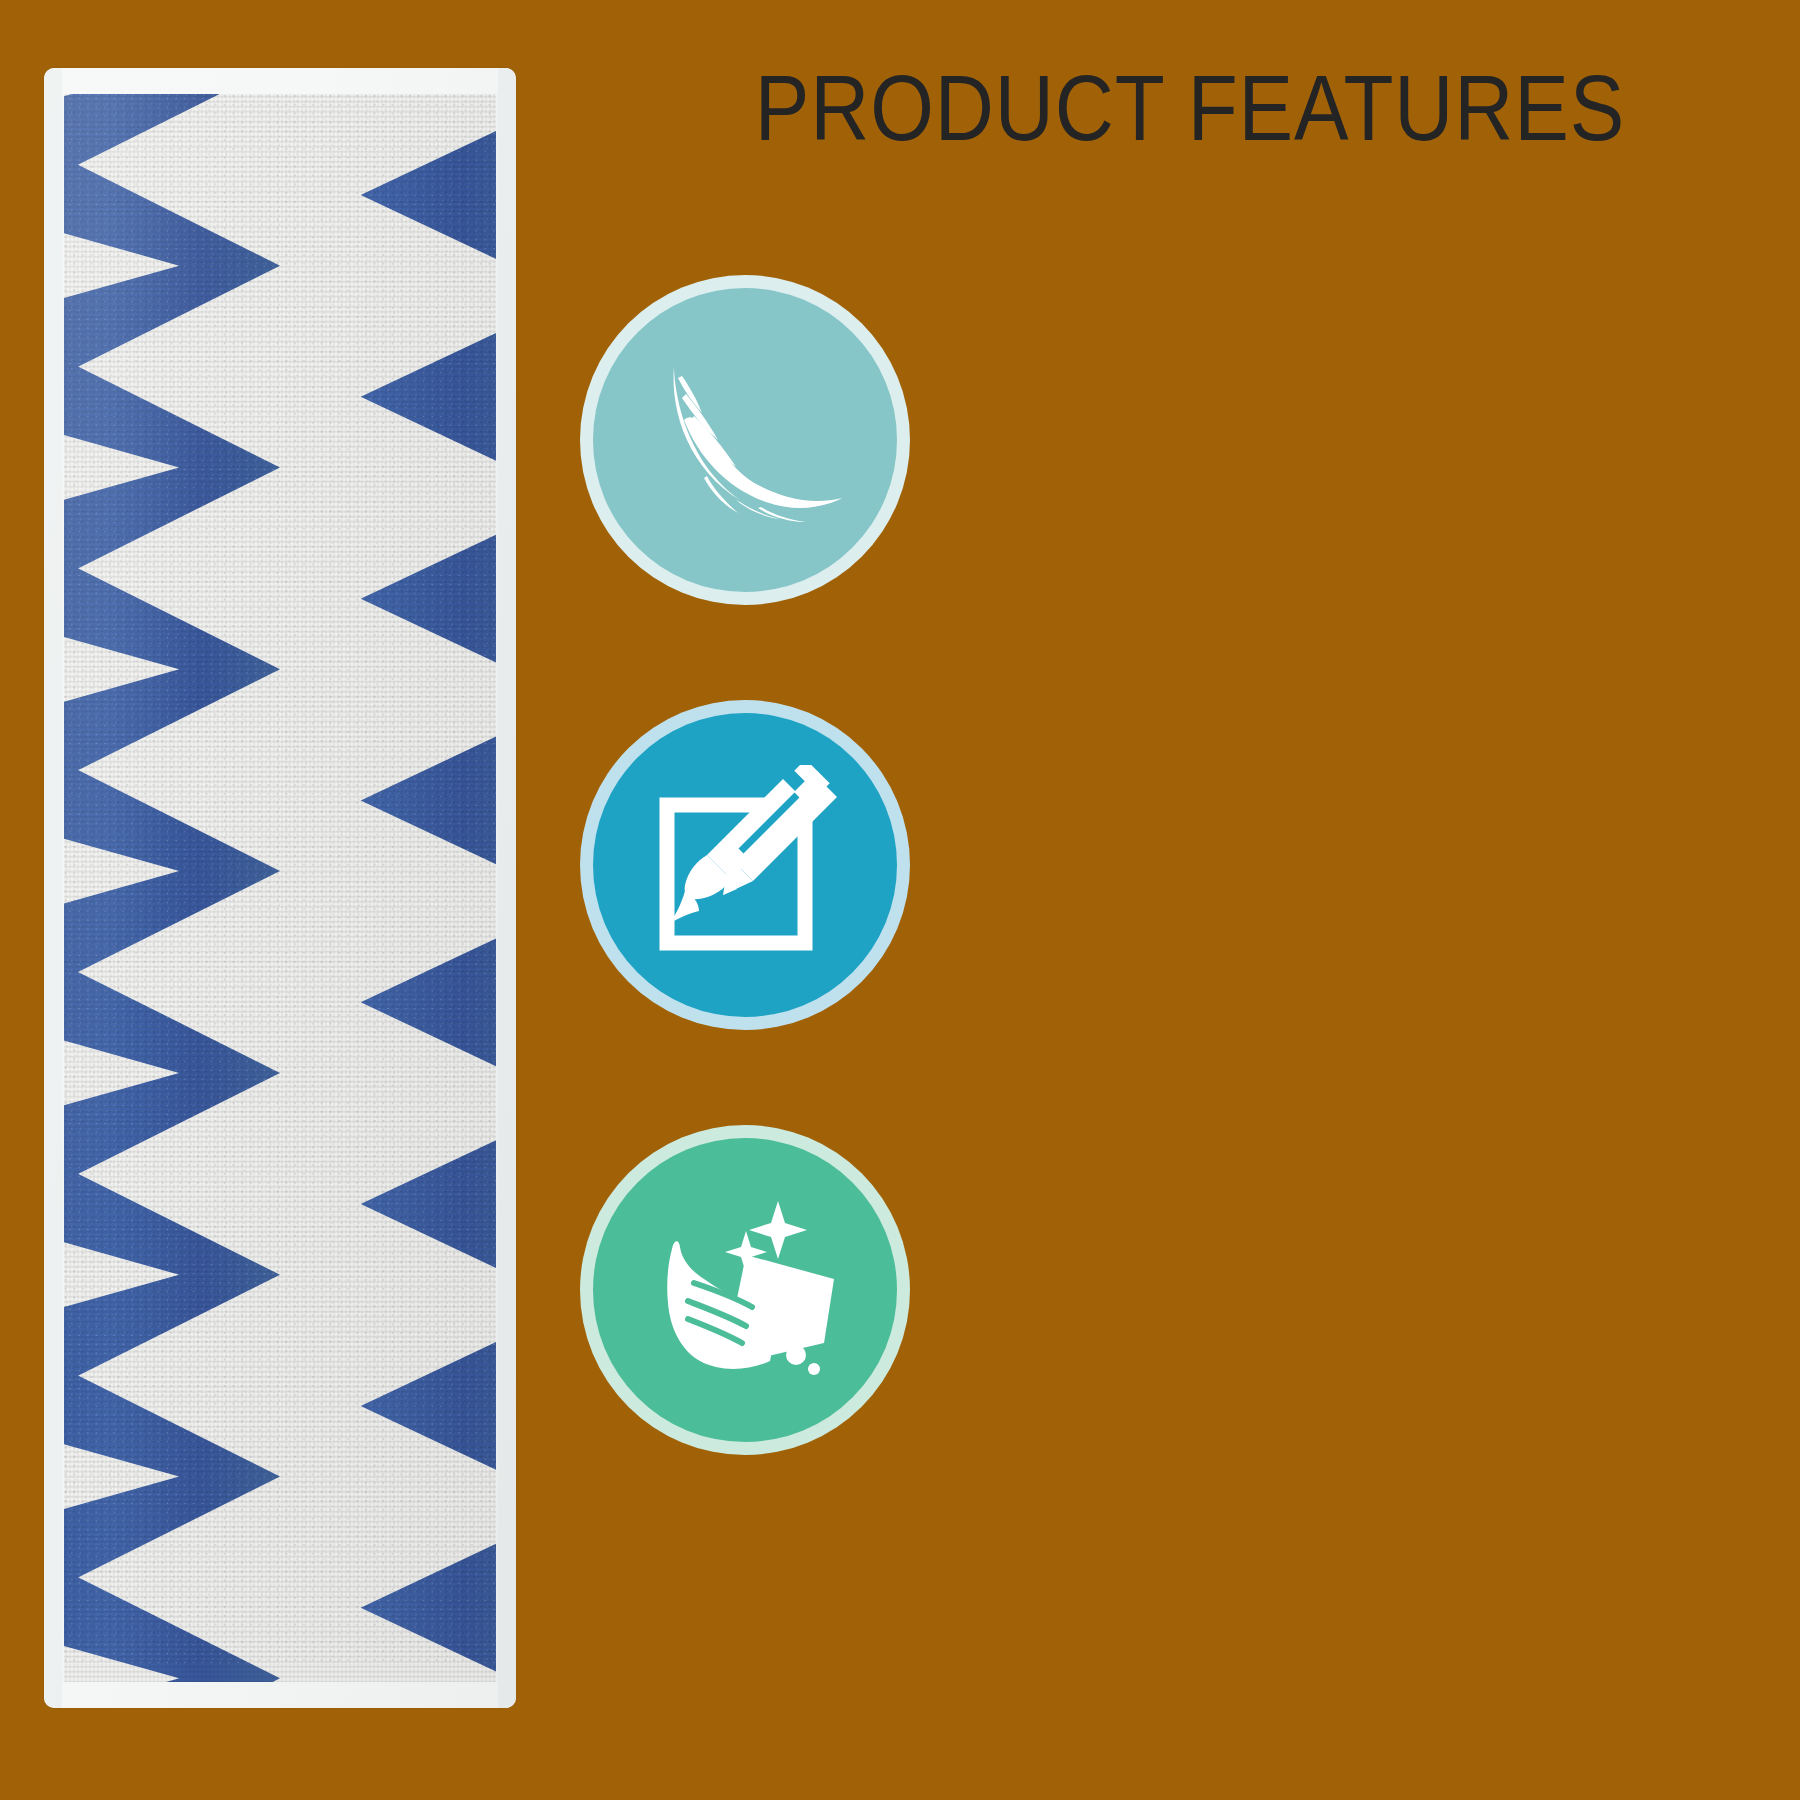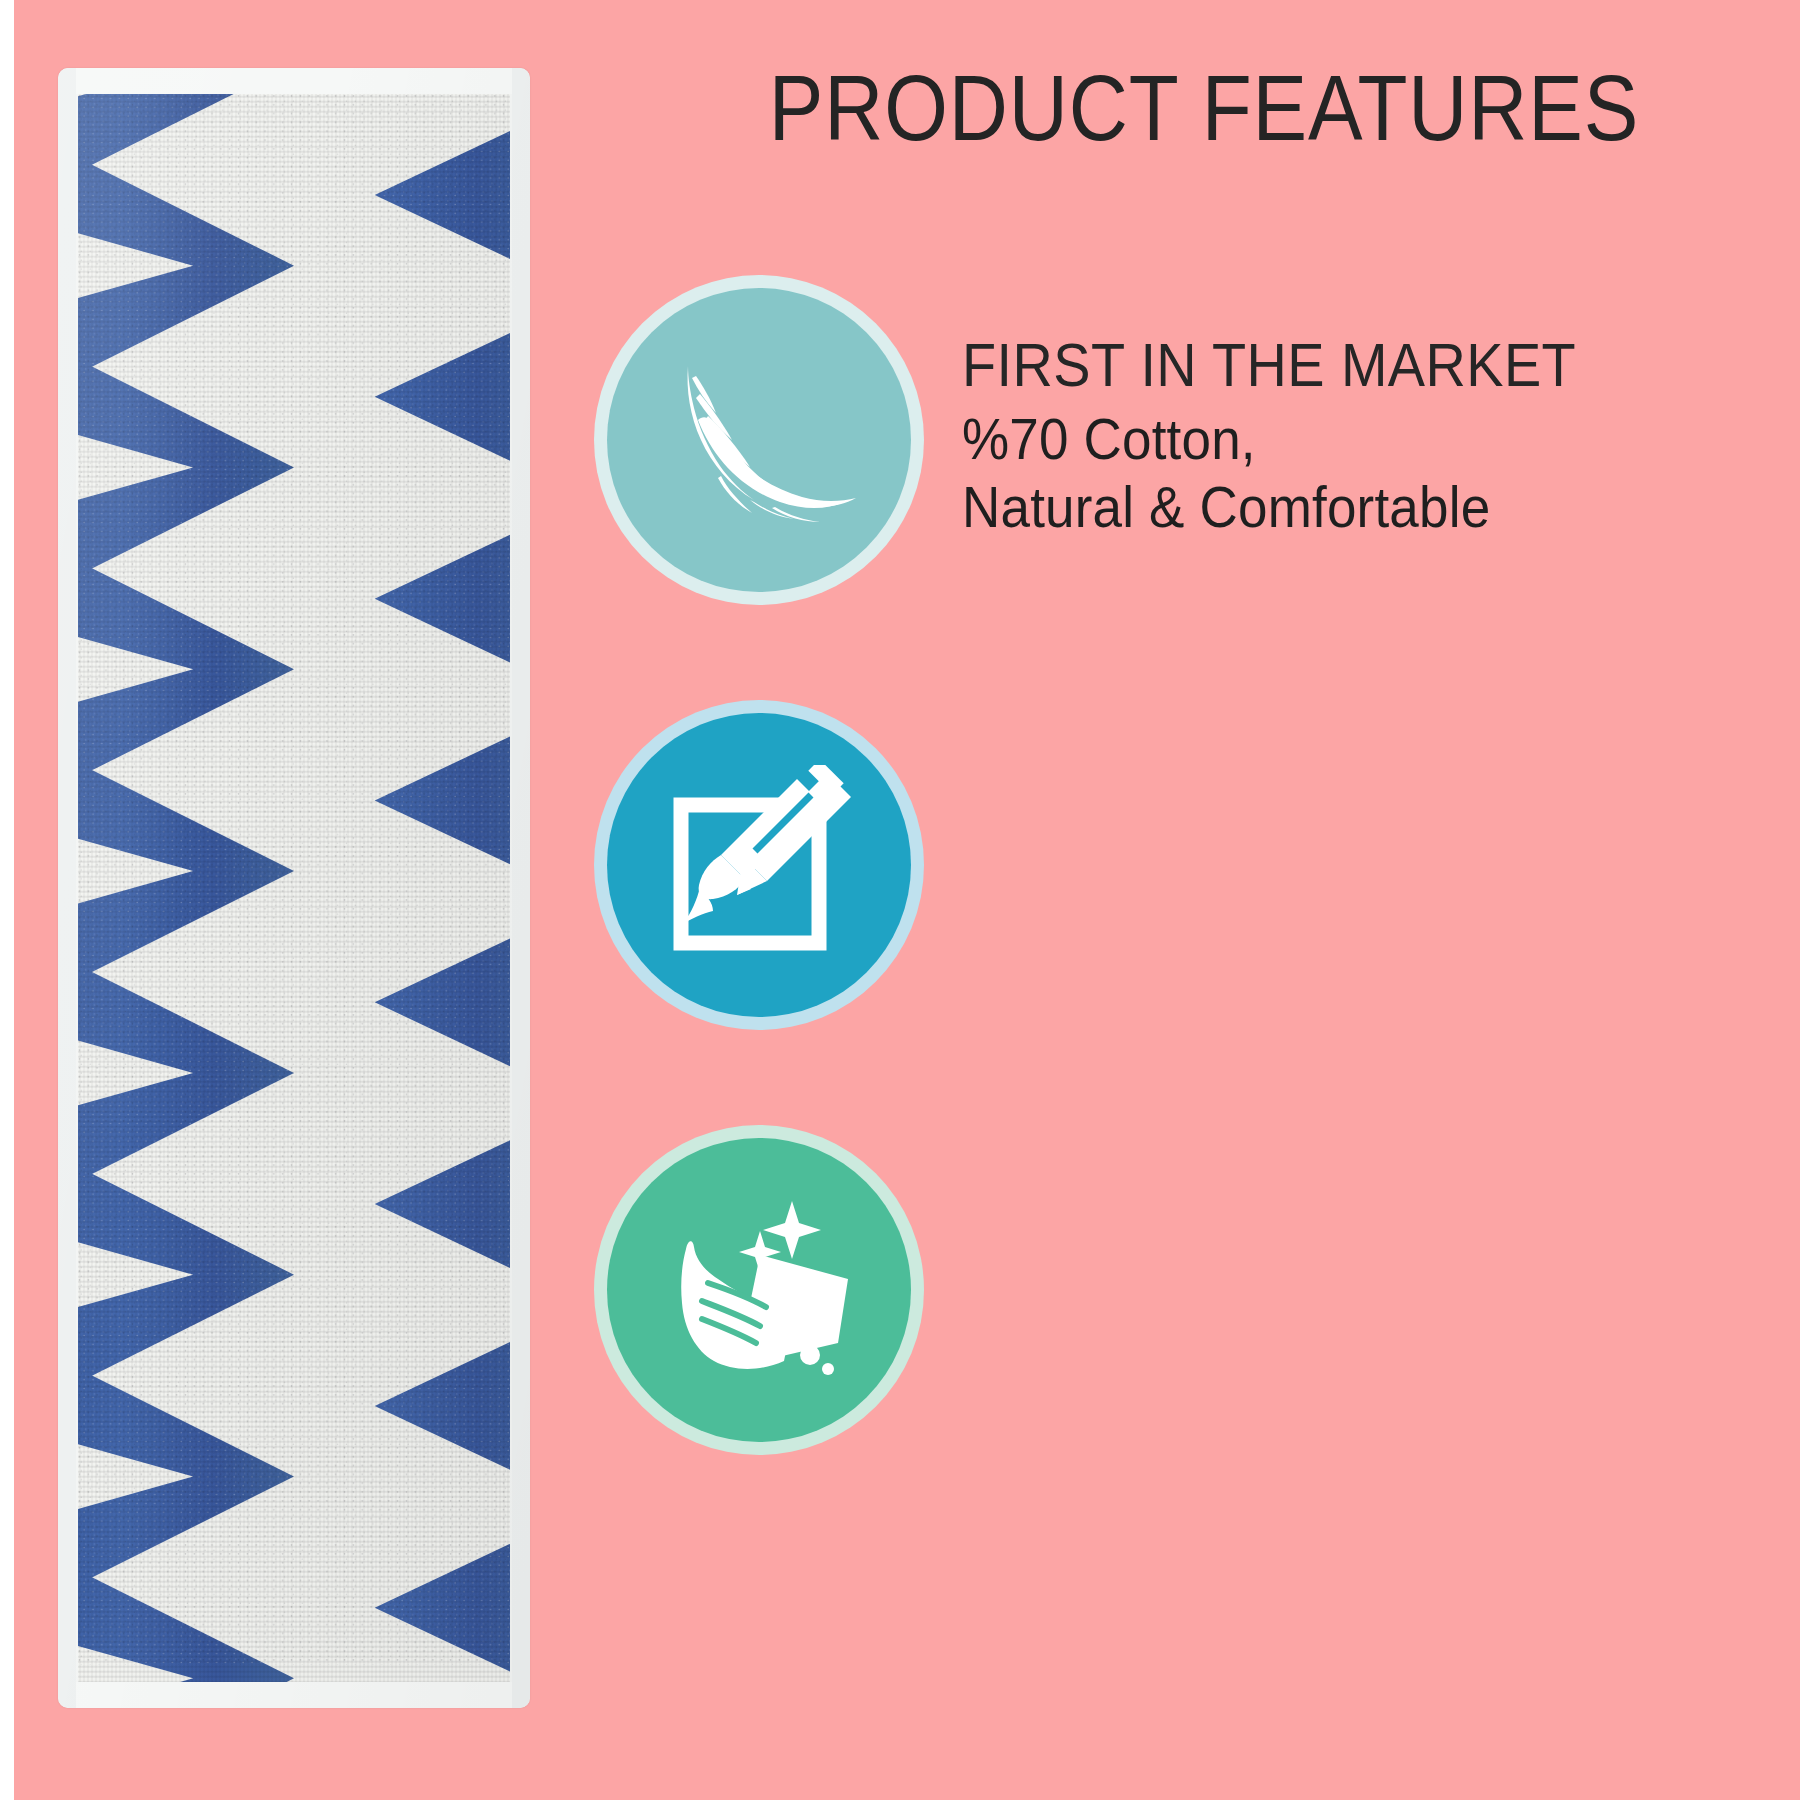--- a/index.html
+++ b/index.html
@@ -12,22 +12,21 @@
     height: 1800px;
     font-family: "Liberation Sans", sans-serif;
     overflow: hidden;
     position: relative;
   }
 
   
   .page {
     position: absolute;
     inset: 0;
-    background: #fca5a5;
-    margin-left: 14px;
+    background: #a16207;
   }
 
   
   .rug-panel {
     position: absolute;
     left: 44px;
     top: 68px;
     width: 472px;
     height: 1640px;
   }
@@ -304,27 +303,20 @@
               <path d="M78 116 C96 136 120 150 146 155 C168 159 188 156 202 148
                        C186 152 166 152 148 147 C124 140 102 128 86 111 Z"></path>
 
               <path d="M96 150 C108 160 124 167 140 169 C126 166 112 160 100 152 Z"></path>
               <path d="M118 158 C132 167 150 172 166 172 C150 170 134 165 121 157 Z"></path>
               <path d="M64 128 C72 143 84 155 98 163 C86 152 74 140 67 126 Z"></path>
             </g>
           </svg>
         </div>
       </div>
-      <div class="feature-text">
-        <div class="feature-title">FIRST IN THE MARKET</div>
-        <div class="feature-sub">
-          <span>%70 Cotton,</span>
-          <span>Natural &amp; Comfortable</span>
-        </div>
-      </div>
     </div>
 
     <div class="feature-row" id="row-1">
       <div class="icon-wrap">
         <div class="icon-halo" style="background:#bfe1ee"></div>
         <div class="icon-disc" style="background:#1fa3c4"></div>
         <div class="icon-glyph">
           <svg width="200" height="200" viewBox="0 0 200 200">
             <g fill="none" stroke="#ffffff" stroke-width="15">
               <rect x="22" y="40" width="138" height="138"></rect>

